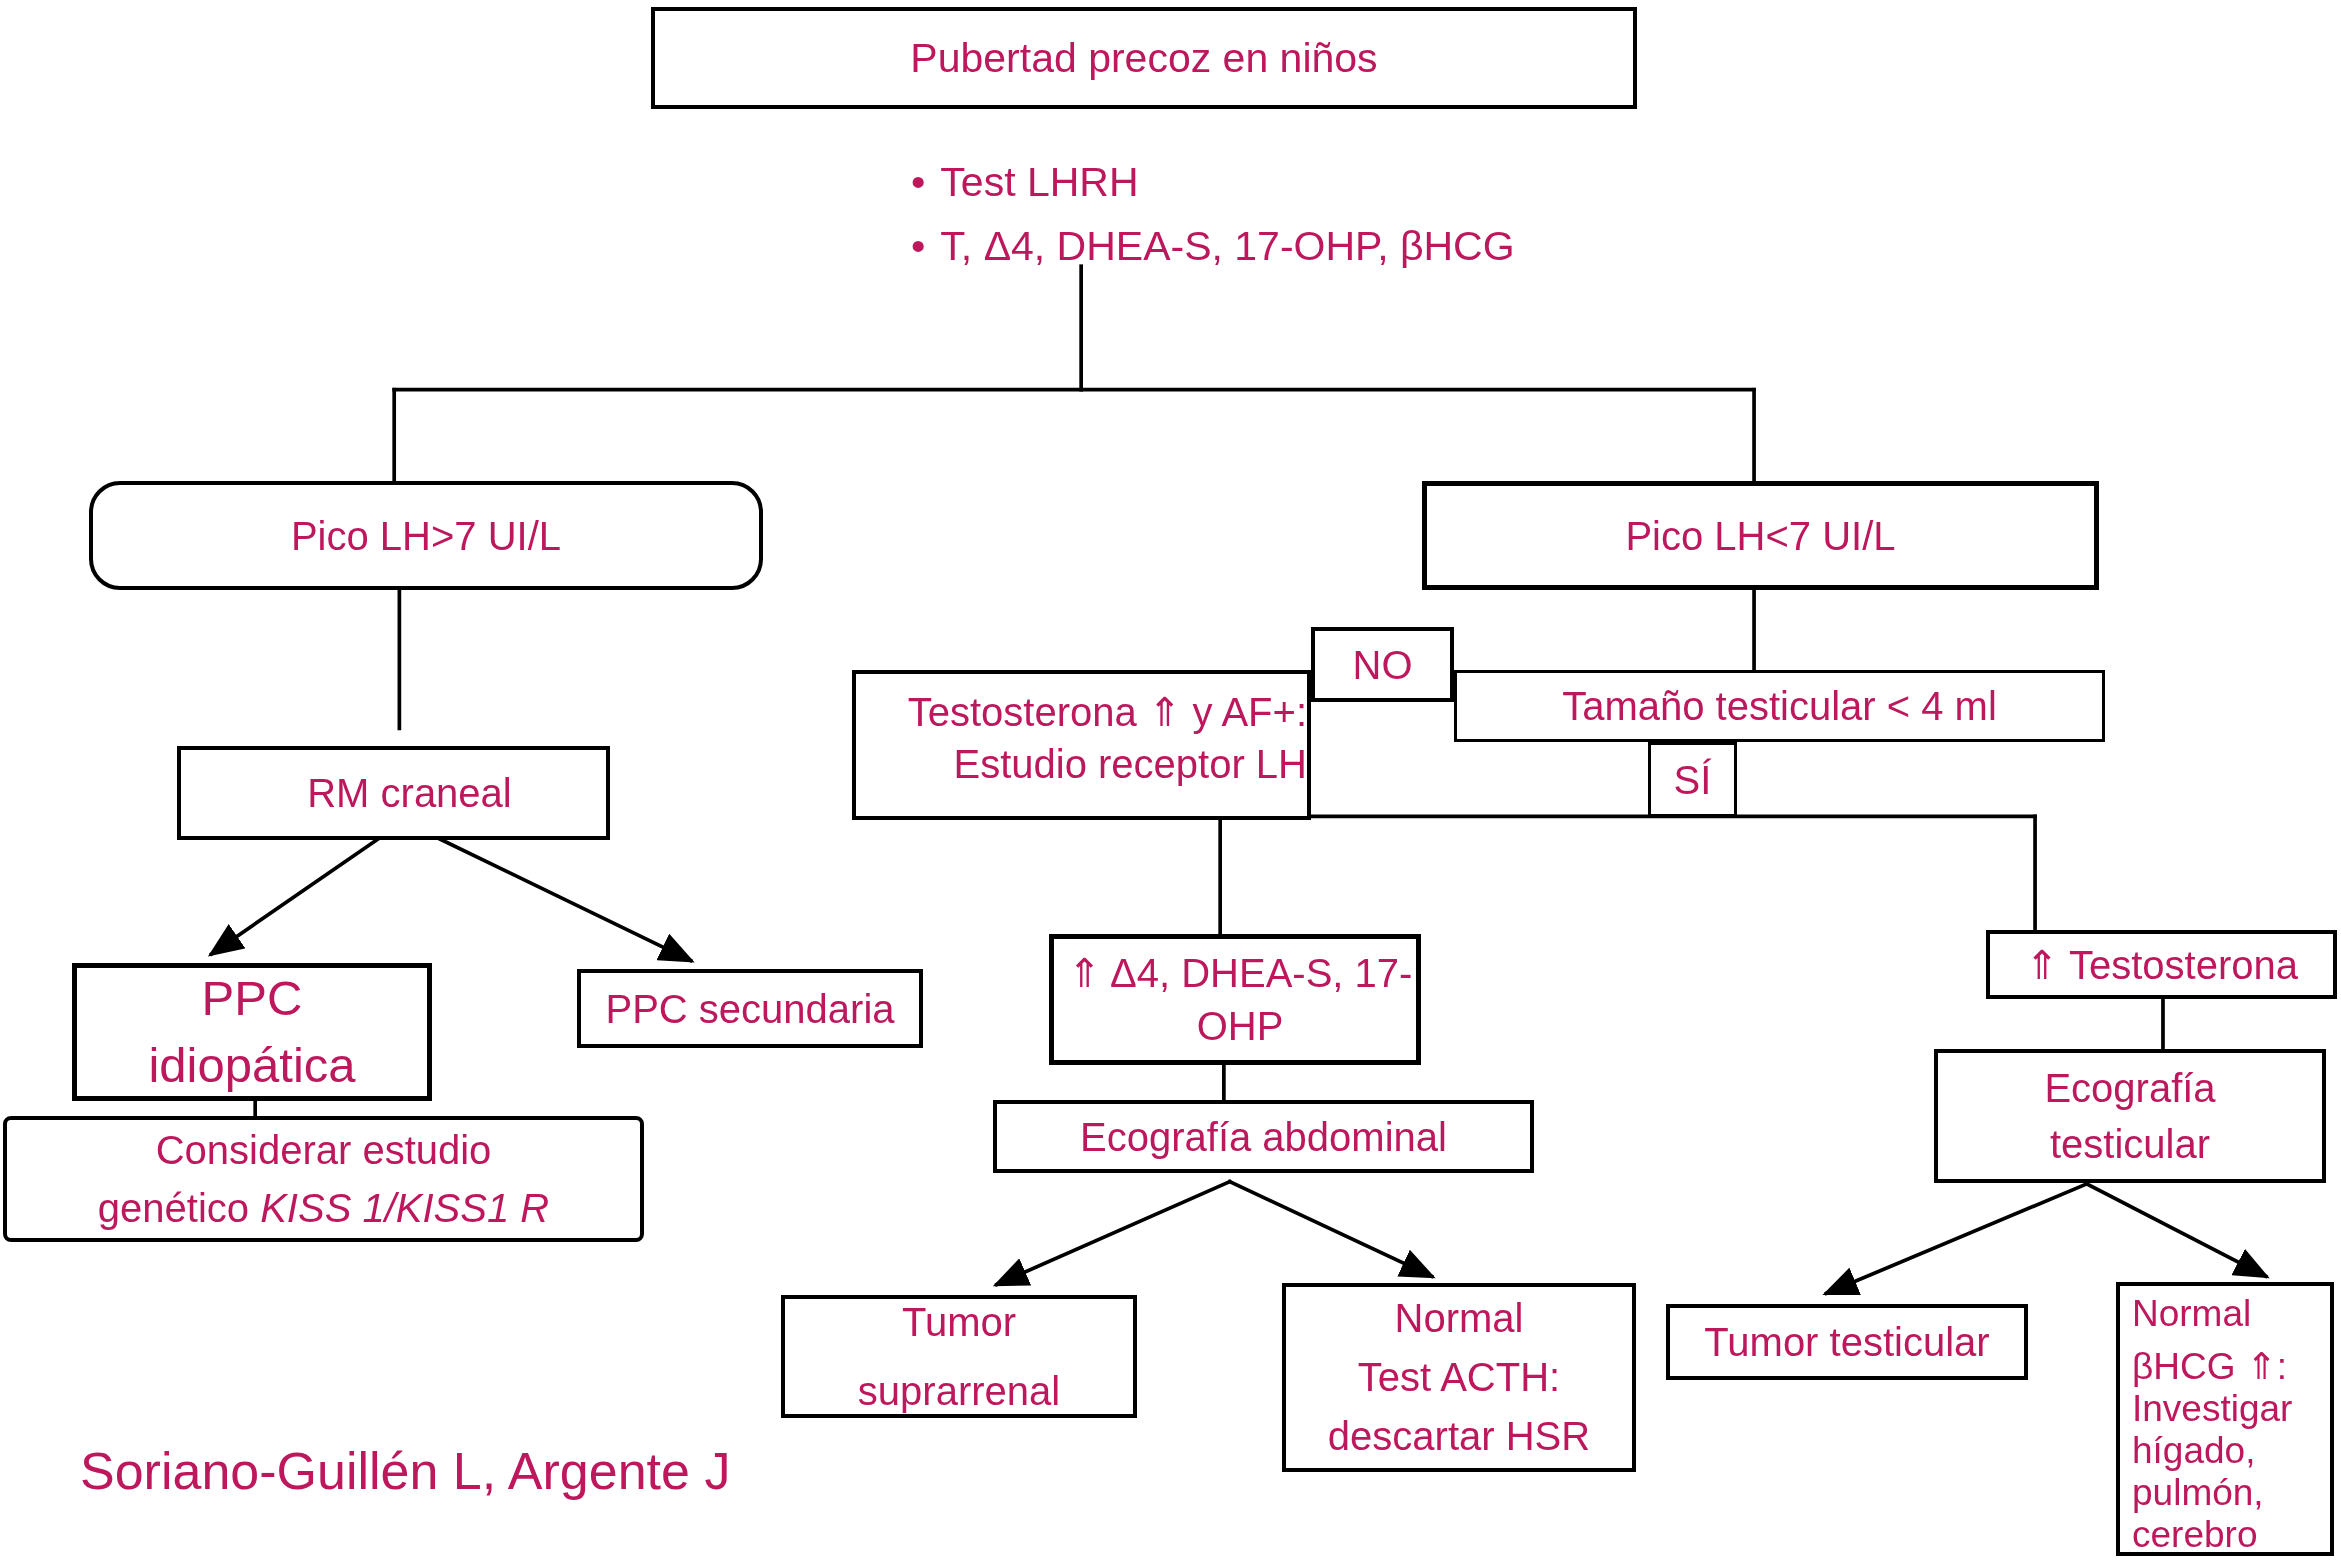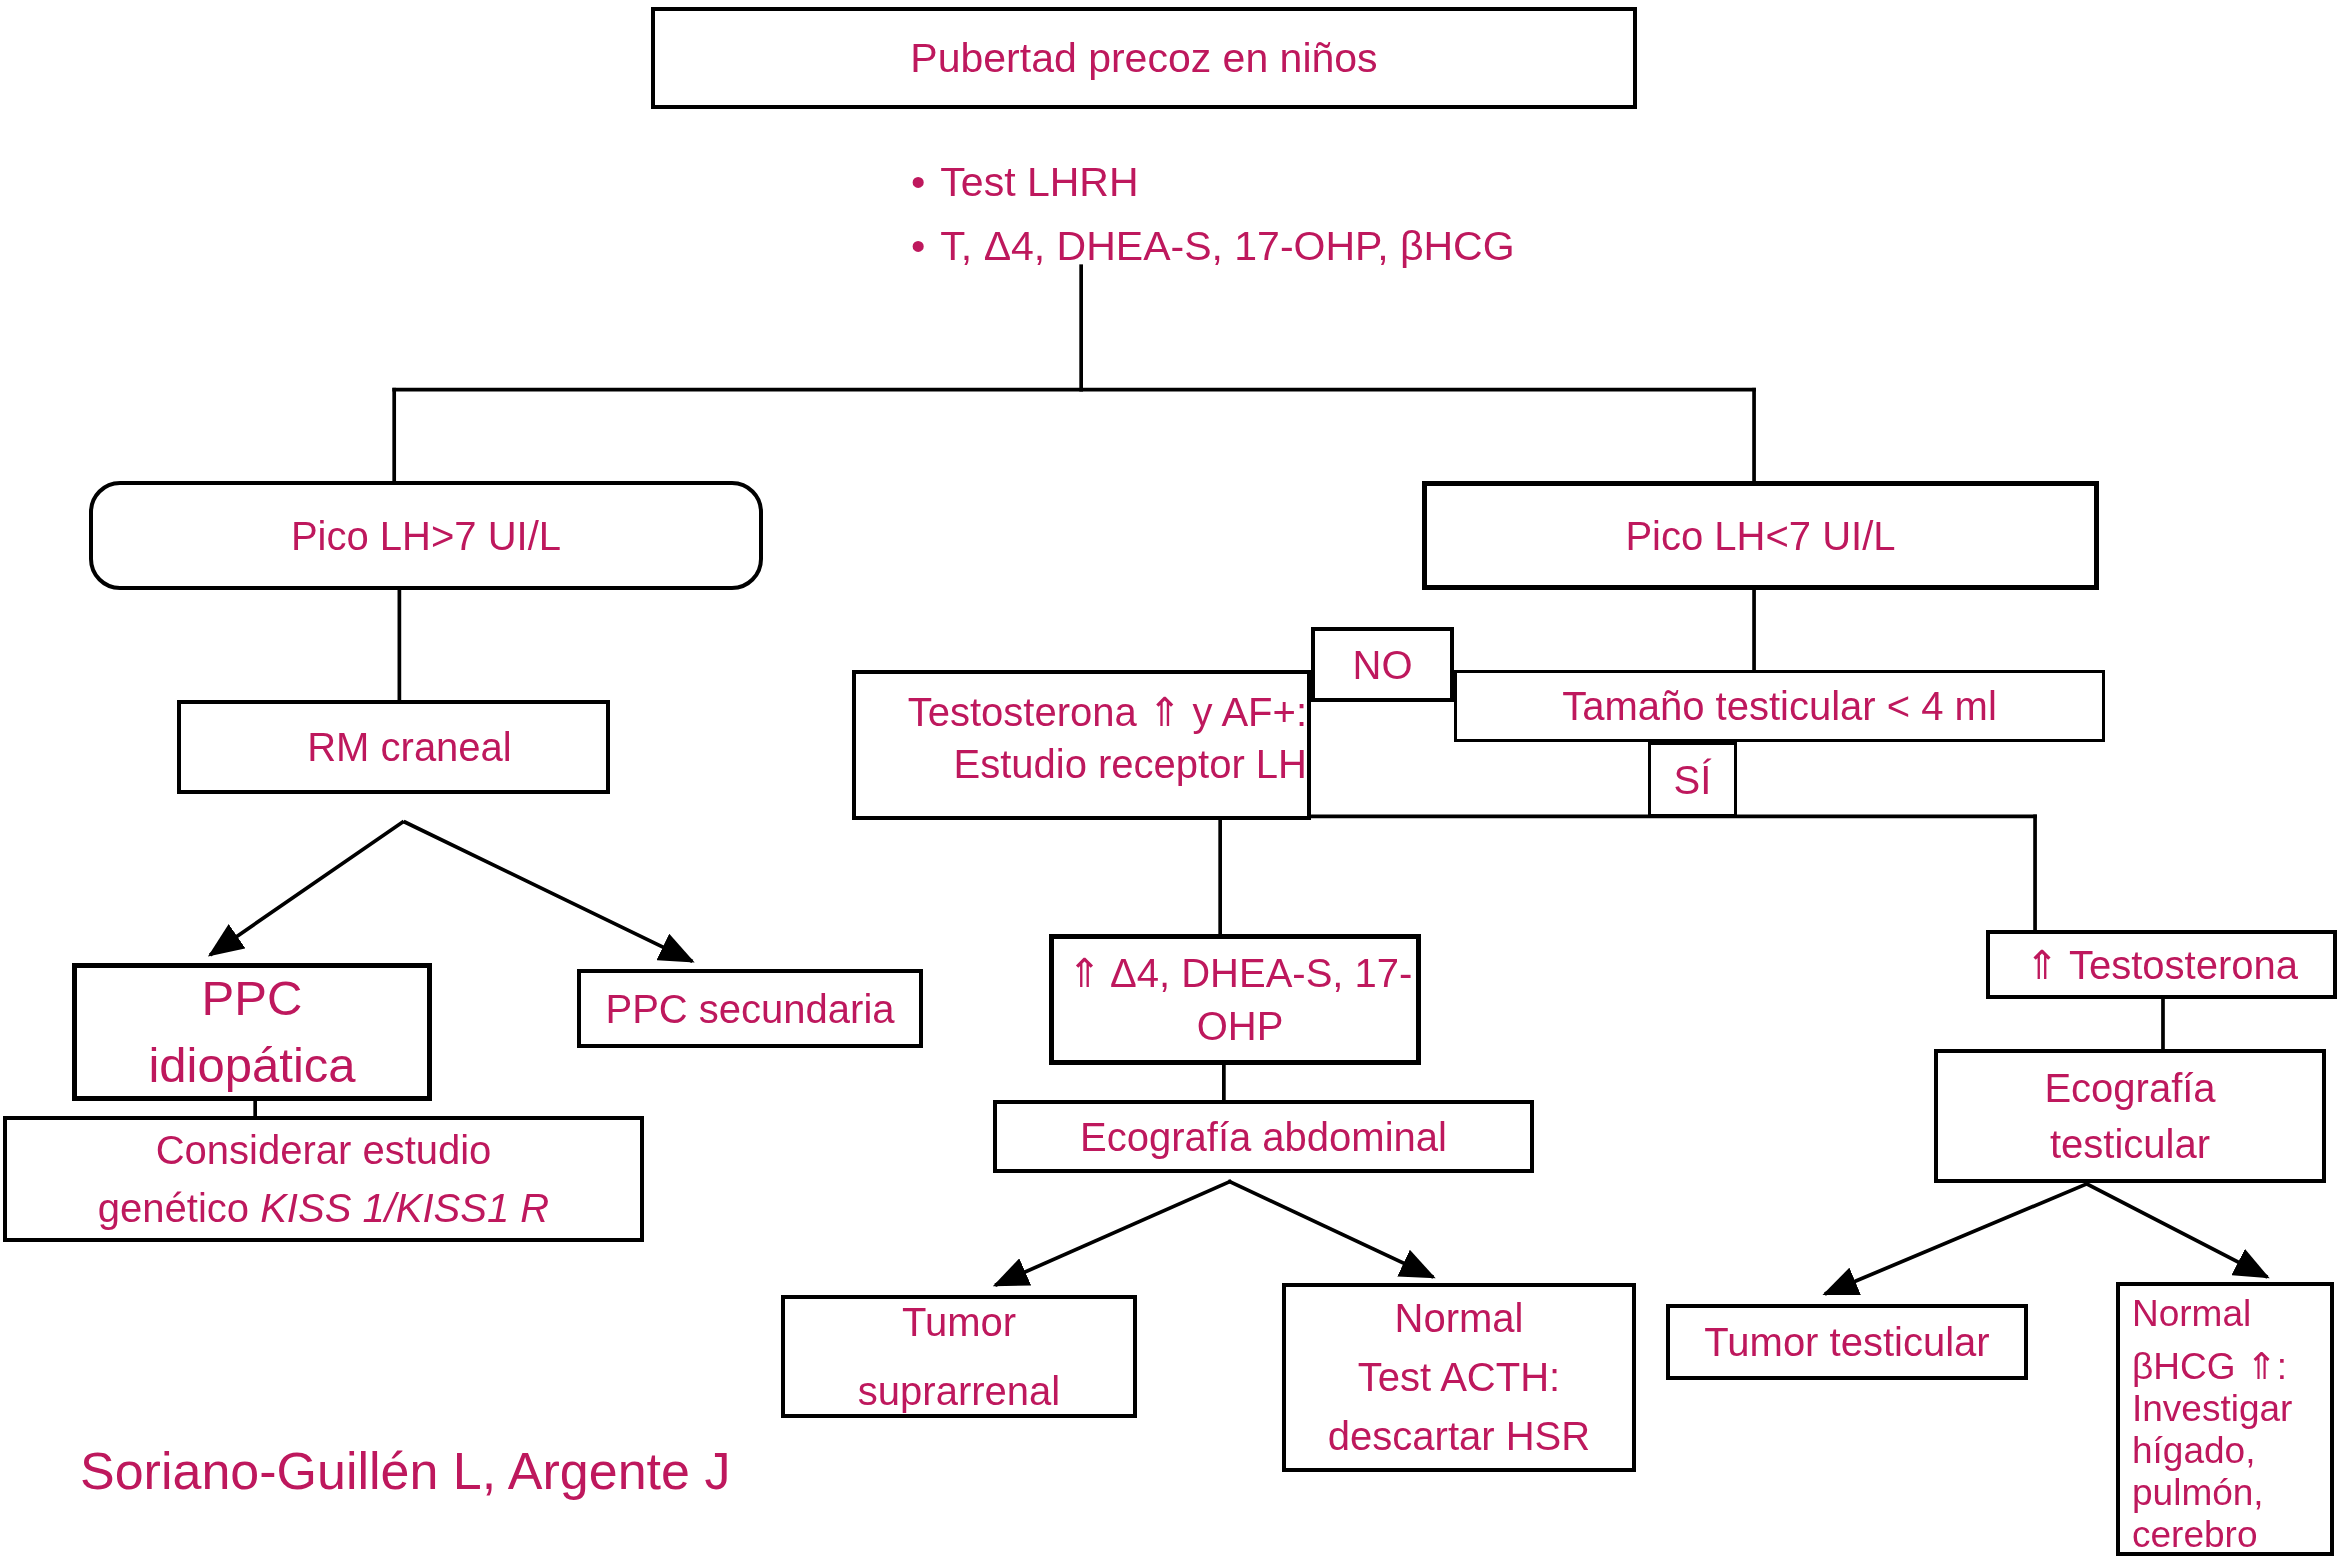--- a/index.html
+++ b/index.html
@@ -23,24 +23,24 @@
     justify-content:center;
     text-align:center;
     font-size:40px;
     line-height:1.25;
     z-index:2;
   }
   .node span{display:block;}
   .title-box      {left:651px;  top:7.4px;   width:986px; height:102px; font-size:41px;}
   .pico-alto      {left:89px;  top:481px;  width:674px;  height:109px;border-radius:31px;}
   .pico-bajo      {left:1422px; top:481px;  width:677px;  height:109px; border-width:5.2px;}
-  .rm-craneal     {left:177px;  top:700px;  width:433px;  height:94px;padding-left:32px;}
+  .rm-craneal     {left:177px;  top:746px;  width:433px;  height:94px;padding-left:32px;}
   .ppc-idio       {left:72px;   top:963px; width:360px;  height:138px; font-size:49px; line-height:67px; border-width:5.2px;}
   .ppc-sec        {left:577px;  top:969px; width:346px;  height:79px;}
-  .considerar     {left:3px;    top:1116px; width:641px;  height:126px; line-height:58px;}
+  .considerar     {left:3px;    top:1116px; width:641px;  height:126px; line-height:58px;border-radius:8px;}
   .receptor-lh    {left:852px; top:670px;  width:459px;  height:150px;
                    align-items:flex-end; justify-content:flex-start; text-align:left;
                    padding:12px 0 0 33px; line-height:52px;}
   .no-box         {left:1311px; top:627px;  width:143px;  height:75px;}
   .tamano         {left:1454px; top:670px;  width:651px;  height:72px; border-width:3.7px;}
   .si-box         {left:1648px; top:742px; width:89px;  height:75px; border-width:3.7px;}
   .delta4         {left:1049px; top:934px; width:372px;  height:131px; line-height:53px; border-width:5.2px;padding-left:10px;}
   .eco-abd        {left:993px; top:1100px; width:541px;  height:73px;}
   .tumor-sup      {left:781px; top:1295px; width:356px;  height:123px; line-height:59px;gap:10px;}
   .normal-acth    {left:1282px; top:1283px; width:354px;  height:189px; line-height:59px;}

